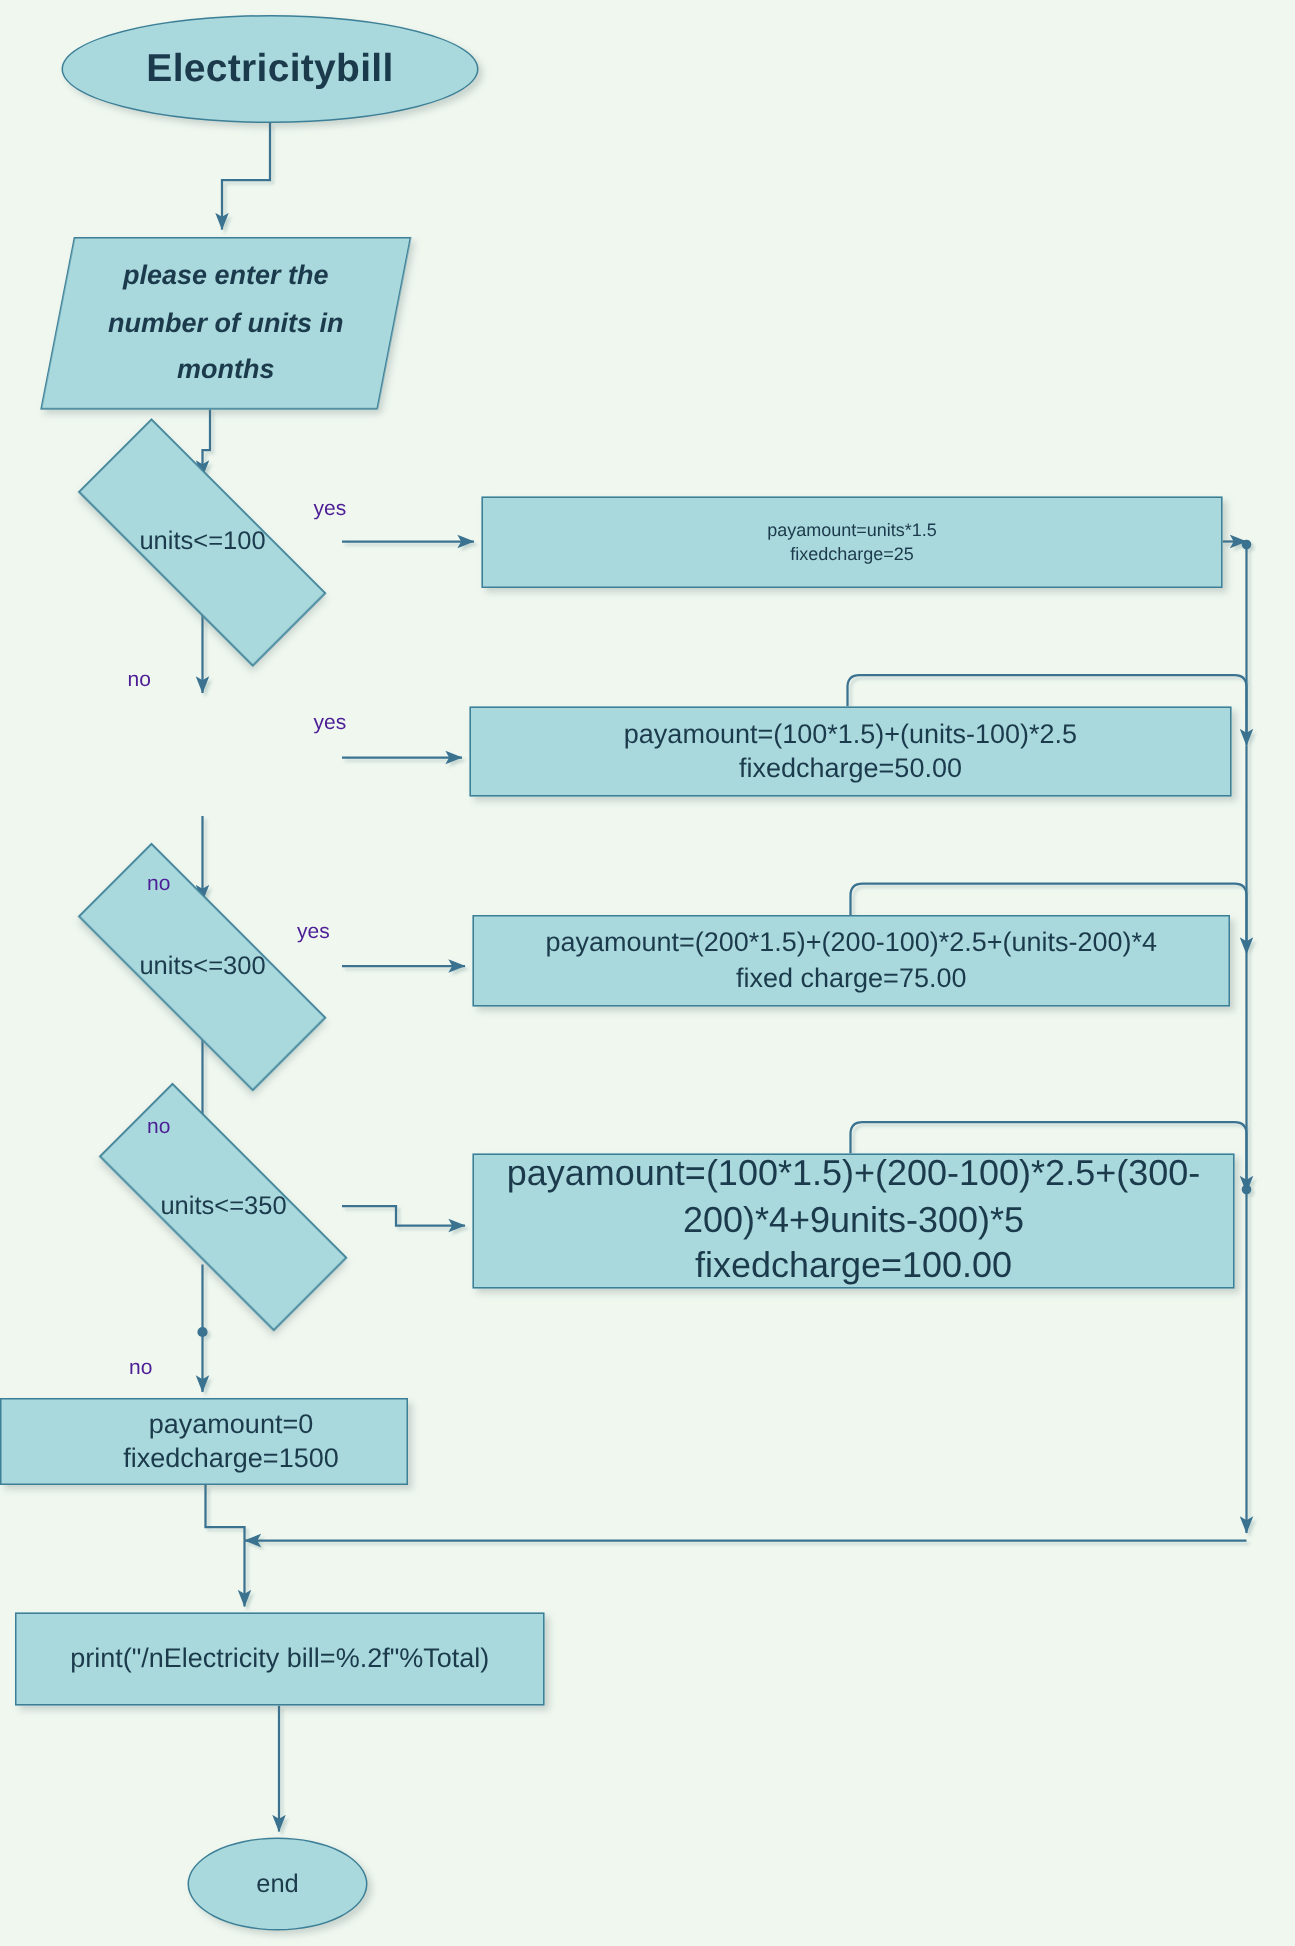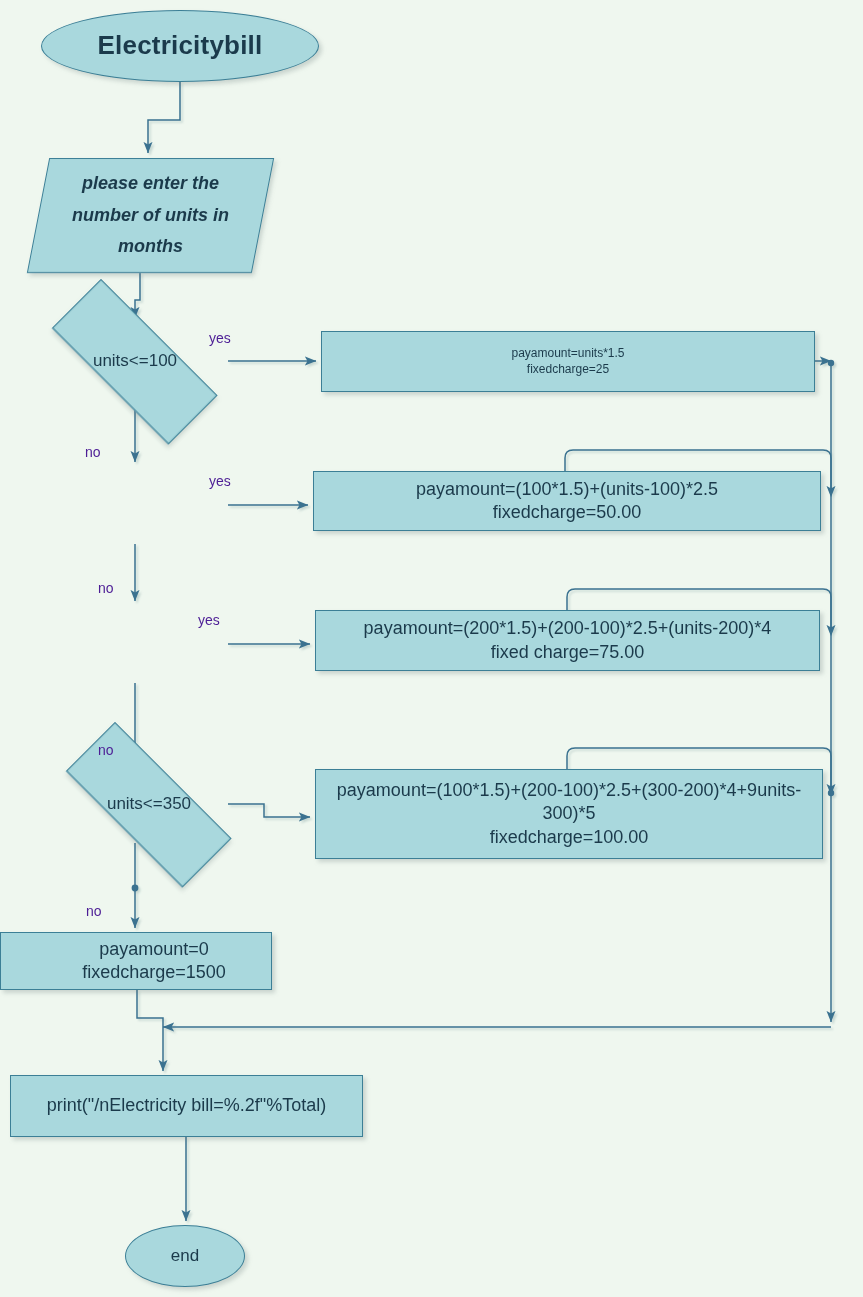--- a/index.html
+++ b/index.html
@@ -111,21 +111,21 @@
   }
   #node-d100 { left: 42px; top: 322px; width: 186px; height: 78px; }
   #node-d200 { left: 42px; top: 466px; width: 186px; height: 78px; }
   #node-d300 { left: 42px; top: 605px; width: 186px; height: 78px; }
   #node-d350 { left: 56px; top: 765px; width: 186px; height: 78px; }
 
   
   #node-p100 { left: 321px; top: 331px; width: 494px; height: 61px; font-size: 12px; }
   #node-p200 { left: 313px; top: 471px; width: 508px; height: 60px; font-size: 18px; }
   #node-p300 { left: 315px; top: 610px; width: 505px; height: 61px; font-size: 18px; }
-  #node-p350 { left: 315px; top: 769px; width: 508px; height: 90px; font-size: 18px; }
+  #node-p350 { left: 315px; top: 769px; width: 508px; height: 90px; font-size: 24px; }
   #node-pelse { left: 0px; top: 932px; width: 272px; height: 58px; font-size: 18px; padding-left: 36px; }
   #node-print { left: 10px; top: 1075px; width: 353px; height: 62px; font-size: 18px; }
 
   
   .edge-label {
     position: absolute;
     color: #4c1d95;
     font-size: 14px;
     white-space: nowrap;
   }
@@ -200,20 +200,24 @@
   </div>
 
   <div class="node ellipse" id="node-start">
     <span class="txt">Electricitybill</span>
   </div>
 
   <div class="node diamond" id="node-d100">
     <div class="dia-bg"></div>
     <span class="txt">units&lt;=100</span>
   </div>
+  <div class="node diamond" id="node-d300">
+    <div class="dia-bg"></div>
+    <span class="txt">units&lt;=300</span>
+  </div>
   <div class="node diamond" id="node-d350">
     <div class="dia-bg"></div>
     <span class="txt">units&lt;=350</span>
   </div>
 
   <div class="node" id="node-p100">
     <span class="txt">payamount=units*1.5
 fixedcharge=25</span>
   </div>
   <div class="node" id="node-p200">

